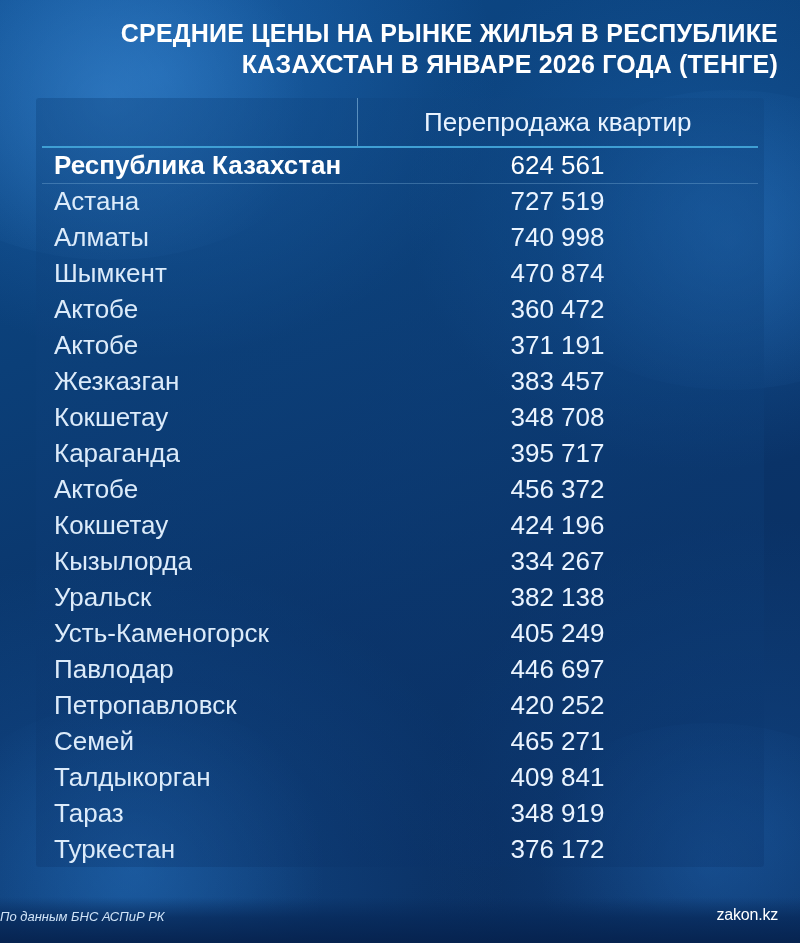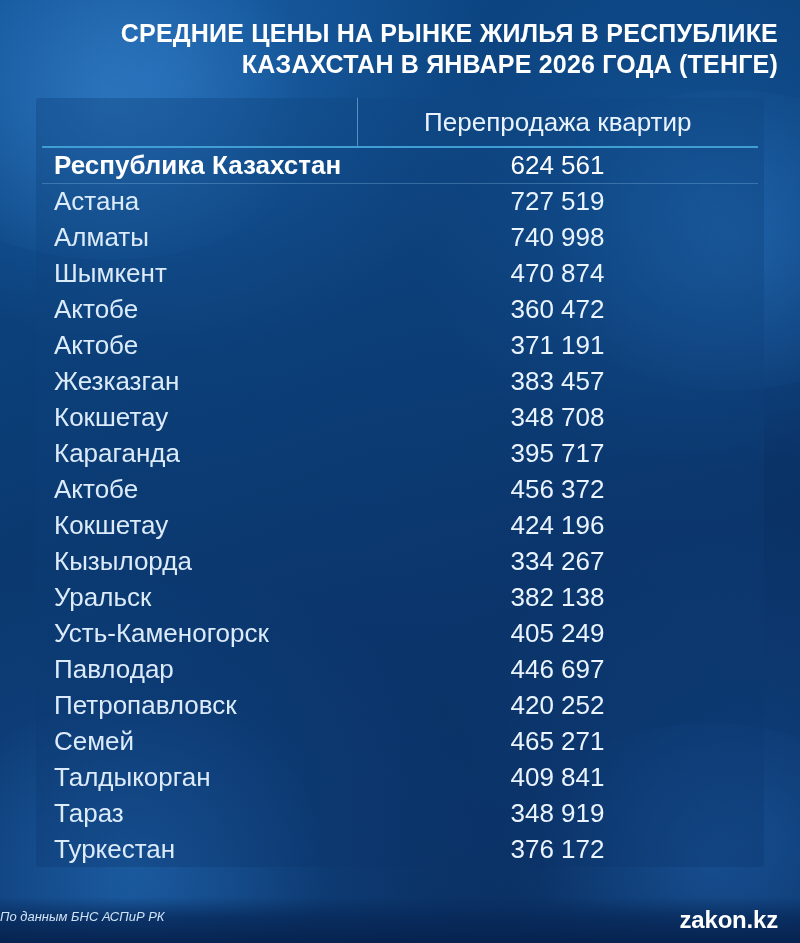--- a/index.html
+++ b/index.html
@@ -142,22 +142,22 @@
     top: 12px;
     color: #cfe3f7;
     font-size: 13px;
     font-style: italic;
   }
   .footer-logo {
     position: absolute;
     right: 22px;
     top: 9px;
     color: #ffffff;
-    font-size: 24px;
-    font-weight: bold;
+    font-size: 16px;
+    font-weight: normal;
     letter-spacing: -0.2px;
   }
 </style>
 </head>
 <body>
 
 <div class="poster">
   <div class="bg-glow glow-a"></div>
   <div class="bg-glow glow-b"></div>
   <div class="bg-glow glow-c"></div>

